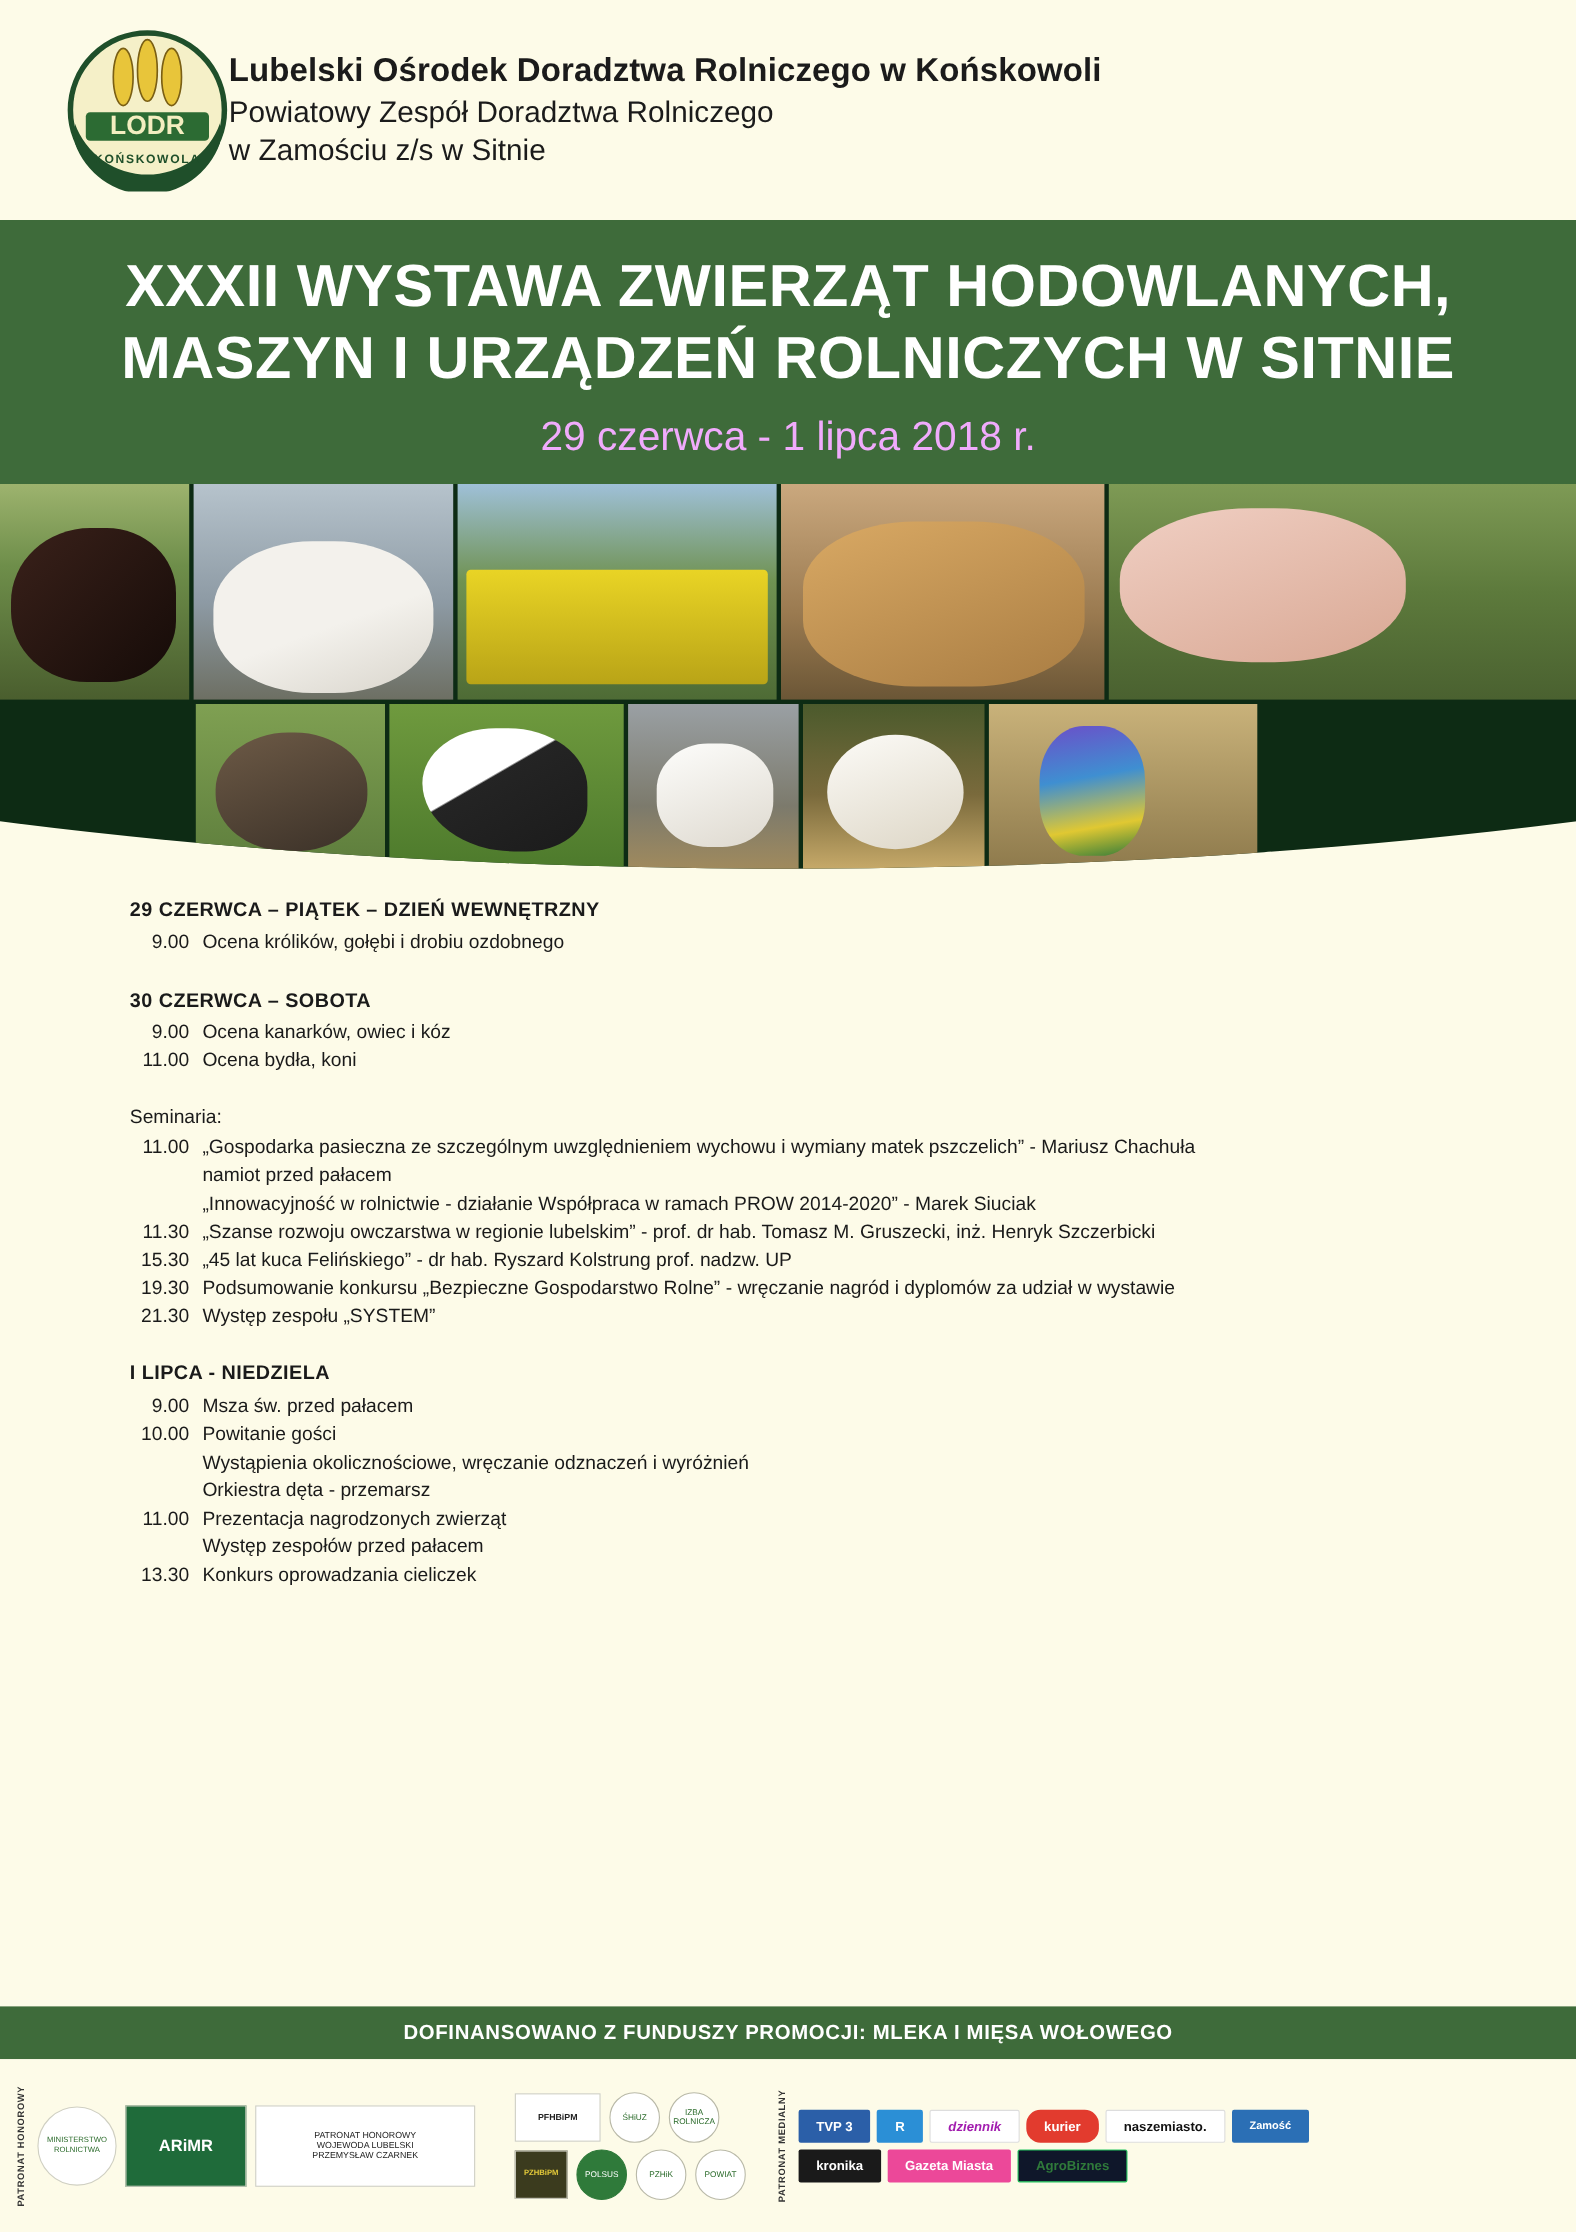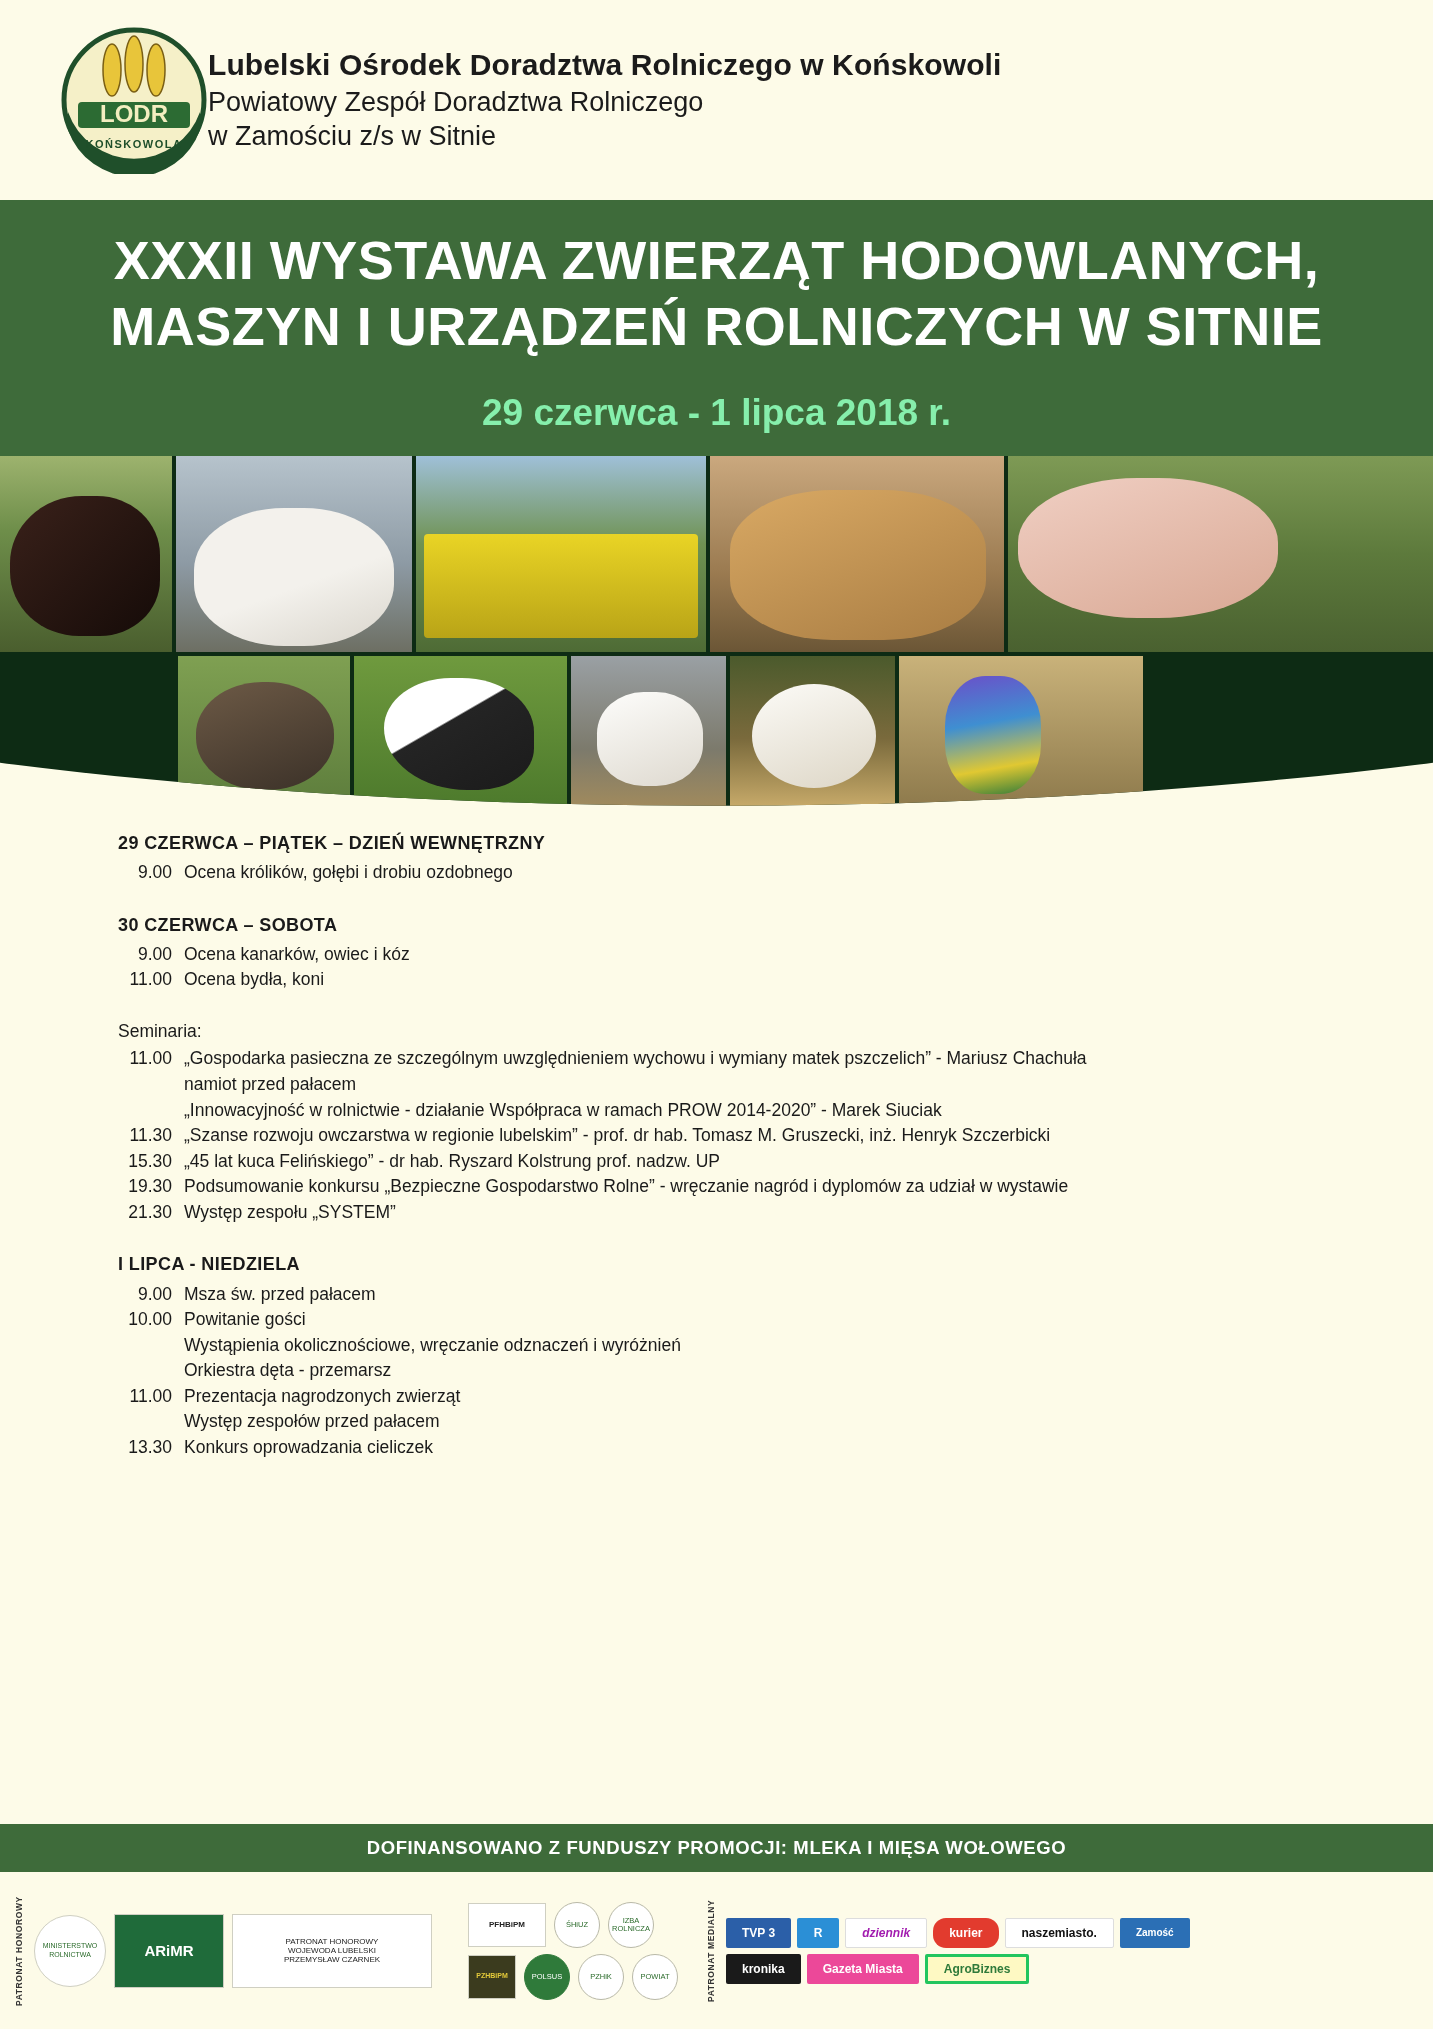--- a/index.html
+++ b/index.html
@@ -44,23 +44,23 @@
   }
   .title-band .t1, .title-band .t2 {
     font-size: 54px;
     font-weight: bold;
     letter-spacing: .5px;
     line-height: 1.22;
     white-space: nowrap;
   }
   .title-band .dates {
     font-size: 37px;
-    margin-top: 32px;
-    font-weight: bold;
-    color: #86efac;
+    margin-top: 16px;
+    font-weight: normal;
+    color: #f0abfc;
   }
 
   
   .mosaic {
     position: relative;
     height: 350px;
     background: #fdfbe8;
     overflow: hidden;
   }
   .mosaic-inner {
@@ -363,18 +363,18 @@
           <span>Zamość</span>
         </div>
     </div>
     <div class="line">
       <div class="chip" style="background:#1a1a1a;">
           <span>kronika</span>
         </div>
       <div class="chip" style="background:#ec4899;">
           <span>Gazeta Miasta</span>
         </div>
-      <div class="chip" style="background:#fef9c3;color:#2f7a3a;border:3px solid #22c55e;">
+      <div class="chip" style="background:#0f172a;color:#2f7a3a;border:1px solid #22c55e;">
           <span>AgroBiznes</span>
         </div>
     </div>
   </div>
 </div>
 
 </body></html>

